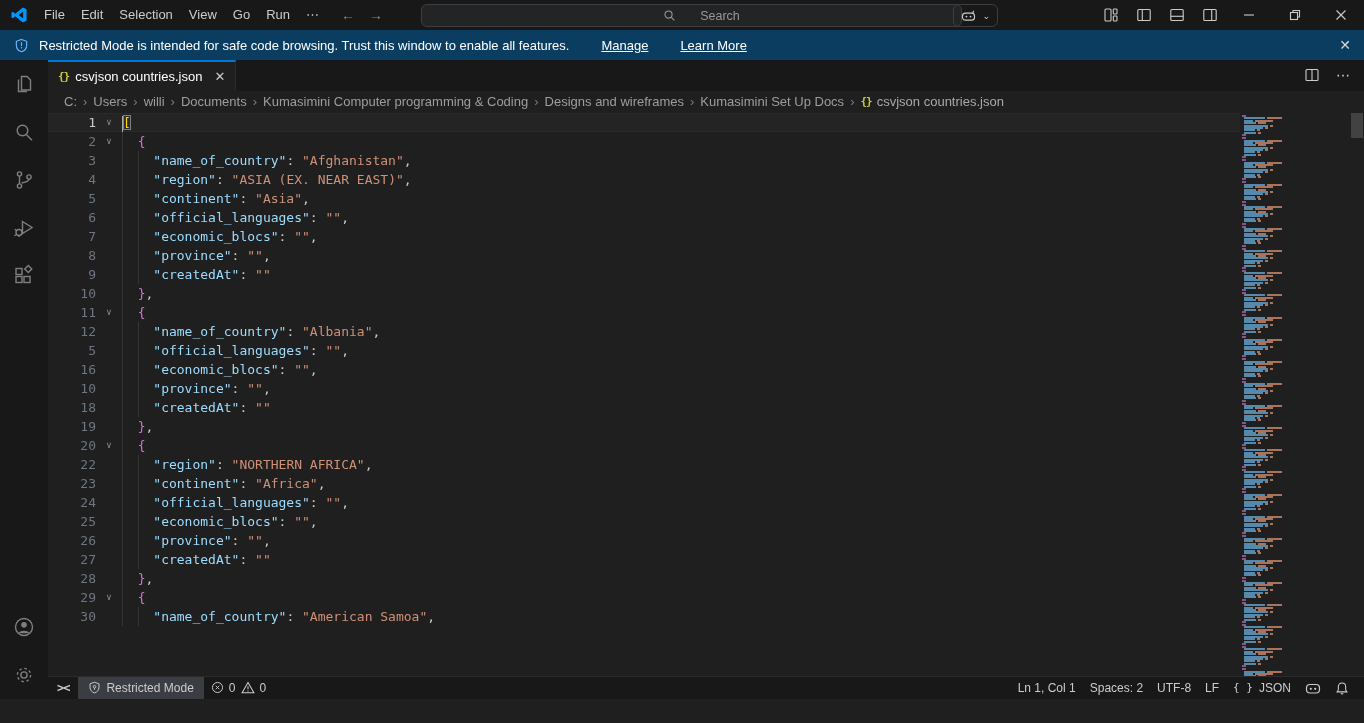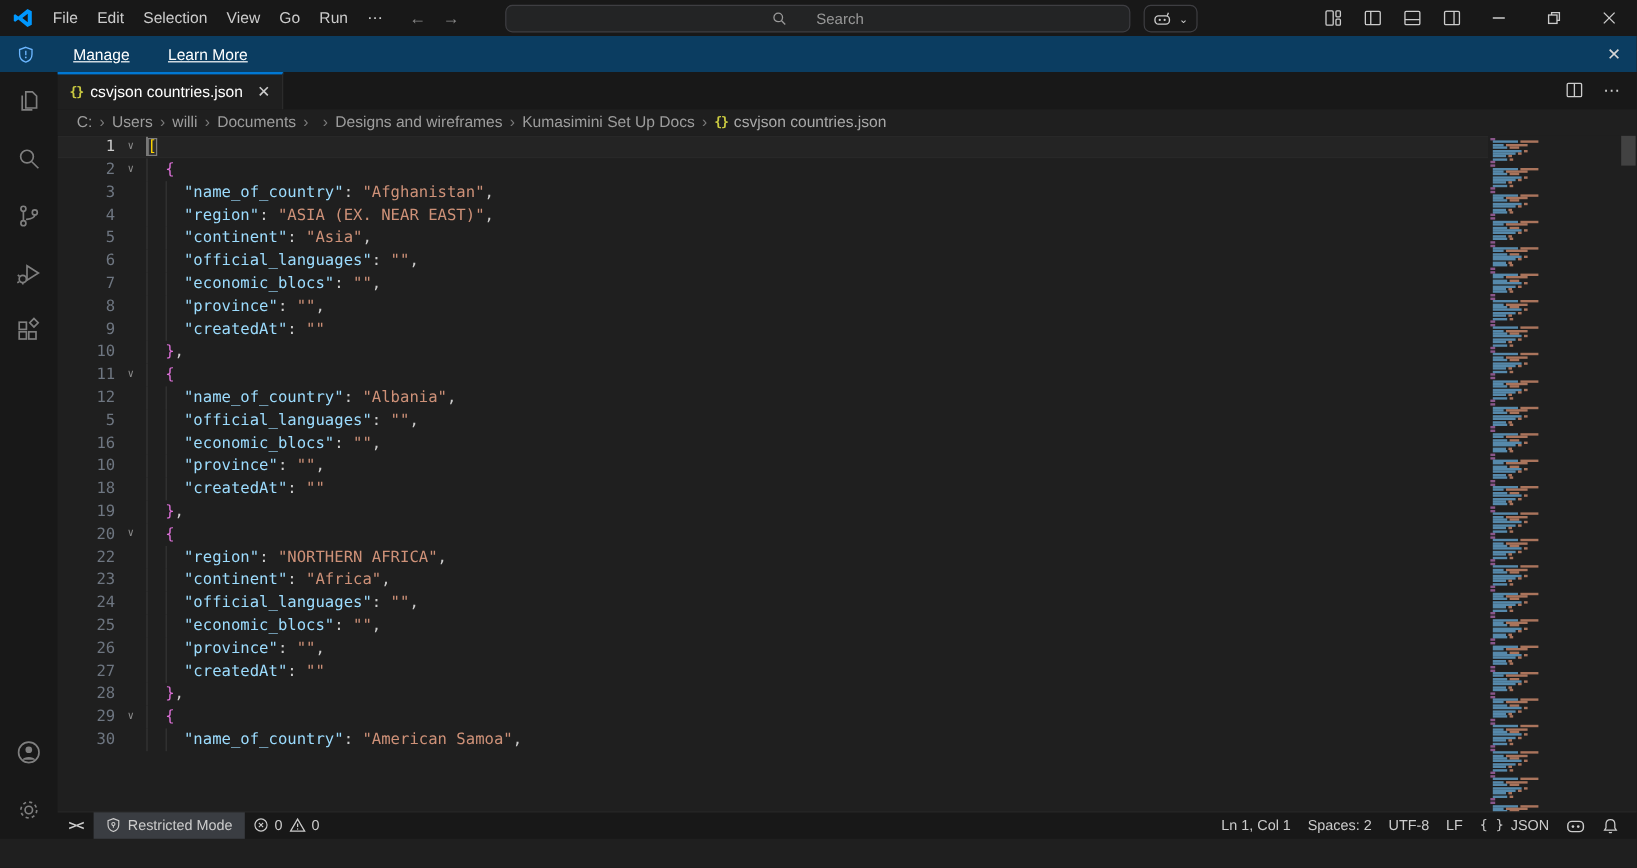--- a/index.html
+++ b/index.html
@@ -5,21 +5,21 @@
   html,body{margin:0;padding:0;width:1364px;height:723px;background:#1f1f1f;overflow:hidden;
     font-family:"Liberation Sans",sans-serif;-webkit-font-smoothing:antialiased;}
   .mono{font-family:"DejaVu Sans Mono","Liberation Mono",monospace;}
 
   
   .titlebar{position:relative;height:30px;background:#181818;display:flex;align-items:center;color:#cccccc;font-size:13px;}
   .logo{width:18px;height:18px;margin:0 8px 0 10px;flex:0 0 auto;}
   .menu-item{padding:0 8px;line-height:30px;cursor:default;}
   .nav-arrows{display:flex;gap:14px;margin-left:14px;color:#8a8a8a;font-size:14px;}
   .searchbox{position:absolute;left:421px;top:4px;width:519px;height:21px;background:#232425;border:1px solid #3e3e42;
-    border-radius:6px;display:flex;align-items:center;justify-content:center;gap:24px;color:#989898;font-size:12.5px;}
+    border-radius:6px;display:flex;align-items:center;justify-content:center;gap:24px;color:#989898;font-size:12.5px;padding-left:20px;}
   .copilot{position:absolute;right:366px;top:4px;height:21px;border:1px solid #3e3e42;border-radius:6px;
     display:flex;align-items:center;gap:6px;padding:0 7px;color:#cccccc;}
   .layout-controls{position:absolute;right:146px;top:0;height:30px;display:flex;align-items:center;gap:17px;}
   .win-controls{position:absolute;right:0;top:0;height:30px;display:flex;}
   .win-btn{width:46px;height:30px;display:flex;align-items:center;justify-content:center;}
   svg.ic{display:block;}
 
   
   .banner{position:relative;height:30px;background:#0b3d61;display:flex;align-items:center;color:#ffffff;font-size:13px;padding-left:14px;gap:10px;}
   .banner a{color:#ffffff;text-decoration:underline;margin-left:22px;cursor:pointer;}
@@ -149,20 +149,21 @@
     </div>
   </div>
 </div>
 
 <div class="banner">
   <svg class="ic" width="15" height="15" viewBox="0 0 16 16">
     <path d="M8 1.5 13.5 3.5v4.2c0 3.4-2.3 6-5.5 7-3.2-1-5.5-3.6-5.5-7V3.5z" fill="none" stroke="#6cb6ff" stroke-width="1.2"></path>
     <path d="M8 4.5v4" stroke="#6cb6ff" stroke-width="1.2"></path>
       <circle cx="8" cy="10.5" r="0.8" fill="#6cb6ff"></circle>
   </svg>
+  <span>Restricted Mode is intended for safe code browsing. Trust this window to enable all features.</span>
   <a>Manage</a>
   <a>Learn More</a>
   <span class="banner-close">✕</span>
 </div>
 
 <div class="workbench">
   <div class="activitybar">
     <div class="ab-top">
       <div class="ab-item">
         <svg class="ic" width="24" height="24" viewBox="0 0 24 24" fill="none" stroke="#7f7f7f" stroke-width="1.4">
@@ -236,20 +237,21 @@
 
     <div class="breadcrumbs" id="breadcrumbs">
         <span class="crumb"><span>C:</span></span>
         <span class="crumb-sep">›</span>
         <span class="crumb"><span>Users</span></span>
         <span class="crumb-sep">›</span>
         <span class="crumb"><span>willi</span></span>
         <span class="crumb-sep">›</span>
         <span class="crumb"><span>Documents</span></span>
         <span class="crumb-sep">›</span>
+        <span class="crumb"><span>Kumasimini Computer programming &amp; Coding</span></span>
         <span class="crumb-sep">›</span>
         <span class="crumb"><span>Designs and wireframes</span></span>
         <span class="crumb-sep">›</span>
         <span class="crumb"><span>Kumasimini Set Up Docs</span></span>
         <span class="crumb-sep">›</span>
         <span class="crumb crumb-last">
           <span class="json-ic mono">{}</span>
           <span>csvjson countries.json</span>
         </span>
       </div>

